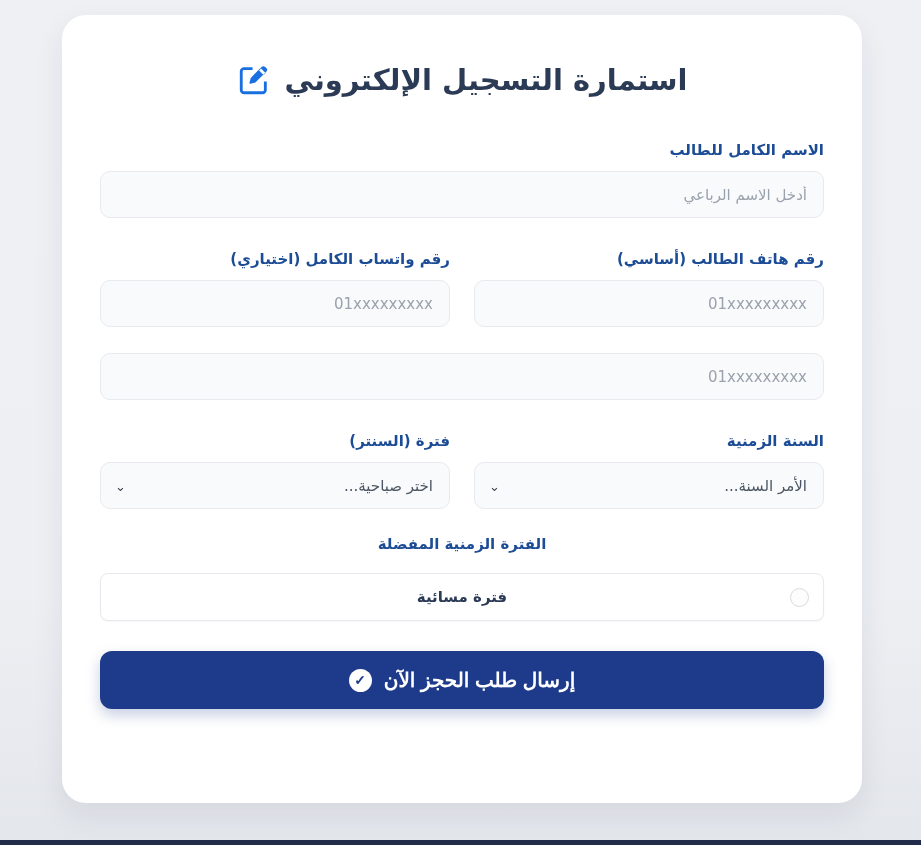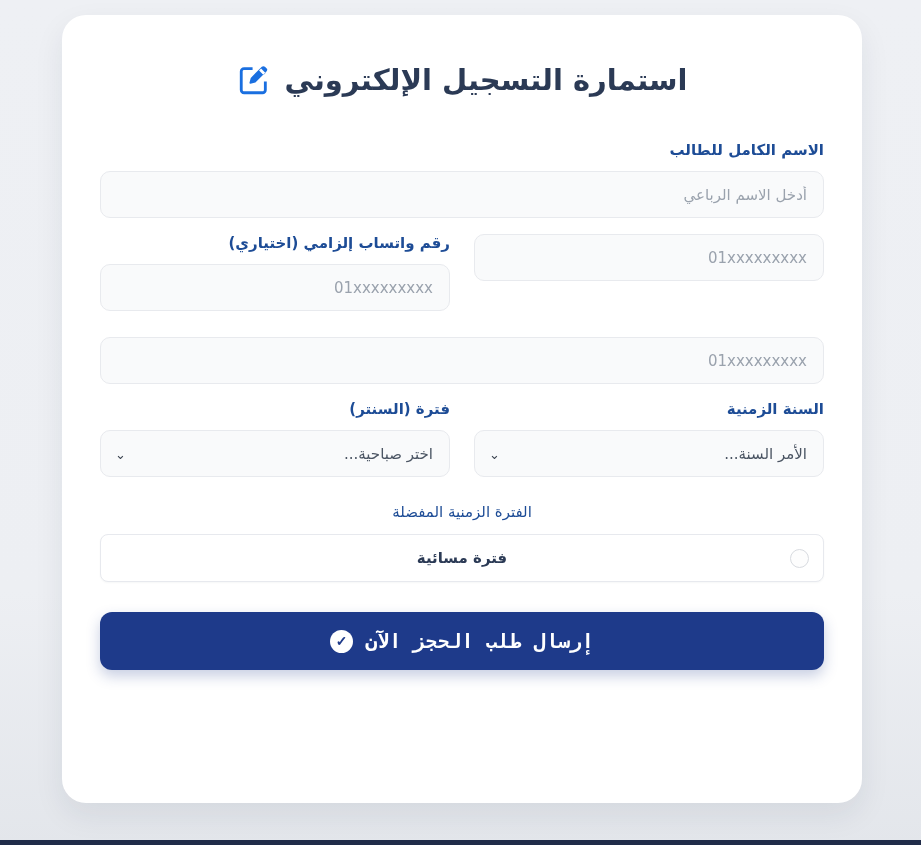--- a/index.html
+++ b/index.html
@@ -27,21 +27,21 @@
     margin-top: 8px;
     margin-bottom: 44px;
   }
   .title-row h1 {
     font-size: 29px;
     font-weight: bold;
     color: #2b3a55;
     letter-spacing: 0;
   }
   .edit-icon svg { display: block; }
-  .field-group { margin-bottom: 16px; }
+  .field-group { margin-bottom: 32px; }
   .field-label {
     display: block;
     color: #1d4c96;
     font-size: 15px;
     font-weight: bold;
     margin-bottom: 12px;
     text-align: right;
   }
   .text-input {
     width: 100%;
@@ -82,23 +82,23 @@
     top: 50%;
     transform: translateY(-50%);
     color: #3b4350;
     font-size: 13px;
     line-height: 1;
   }
   .period-label {
     text-align: center;
     color: #1d4c96;
     font-size: 15px;
-    font-weight: normal;
+    font-weight: bold;
     margin-top: 2px;
-    margin-bottom: 13px;
+    margin-bottom: 20px;
   }
   .period-row { display: flex; gap: 24px; margin-bottom: 30px; }
   .radio-card {
     flex: 1;
     height: 48px;
     background: #ffffff;
     border: 1px solid #e7e9ee;
     border-radius: 8px;
     box-shadow: 0 1px 2px rgba(30,41,59,0.04);
     display: flex;
@@ -136,21 +136,21 @@
     align-items: center;
     justify-content: center;
     gap: 12px;
     cursor: pointer;
     box-shadow: 0 6px 14px rgba(30,58,138,0.25);
   }
   .submit-btn .btn-label {
     color: #ffffff;
     font-size: 20px;
     font-weight: bold;
-    font-family: Liberation Mono, monospace;
+    font-family: Liberation Sans, sans-serif;
   }
   .check-circle {
     width: 23px; height: 23px;
     background: #ffffff;
     border-radius: 50%;
     display: flex;
     align-items: center;
     justify-content: center;
     color: #1e3a8a;
     font-size: 14px;
@@ -179,24 +179,25 @@
     </span>
   </div>
 
   <div class="field-group">
     <label class="field-label">الاسم الكامل للطالب</label>
     <input class="text-input" type="text" placeholder="أدخل الاسم الرباعي" style="">
   </div>
 
   <div class="two-col">
     <div class="col">
+      <label class="field-label">رقم هاتف الطالب (أساسي)</label>
       <input class="text-input" type="text" placeholder="01xxxxxxxxx" style="">
     </div>
     <div class="col">
-      <label class="field-label">رقم واتساب إلزامي (اختياري)</label>
+      <label class="field-label">رقم واتساب الكامل (اختياري)</label>
       <input class="text-input" type="text" placeholder="01xxxxxxxxx" style="">
     </div>
   </div>
 
   <div class="field-group">
     <input class="text-input" type="text" placeholder="01xxxxxxxxx" style="">
   </div>
 
   <div class="two-col">
     <div class="col">

